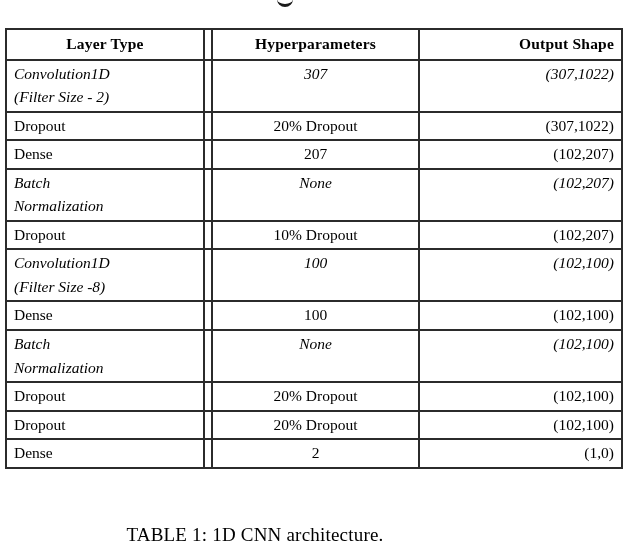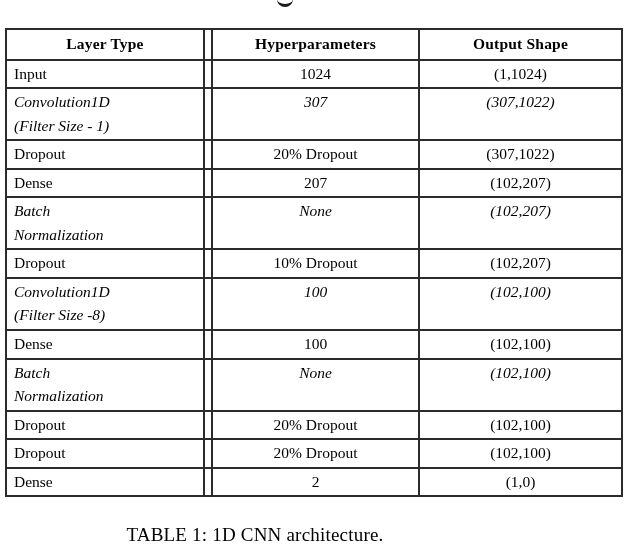--- a/index.html
+++ b/index.html
@@ -67,21 +67,21 @@
     border-left: 0;
     border-right: 2px solid #2b2b2b;
     padding: 0;
   }
   table.arch td.c2, table.arch th.c2 {
     text-align: center;
     width: 207px;
     border-right: 2px solid #2b2b2b;
   }
   table.arch td.c3, table.arch th.c3 {
-    text-align: center;
+    text-align: right;
     width: 203px;
     border-right: 2px solid #2b2b2b;
   }
 
   
   table.arch thead th {
     font-weight: bold;
     text-align: center;
     letter-spacing: 0.2px;
     padding-top: 2px;
@@ -120,32 +120,24 @@
   <table class="arch">
     <thead>
       <tr>
         <th class="c1">Layer Type</th>
         <th class="gap"></th>
         <th class="c2">Hyperparameters</th>
         <th class="c3">Output Shape</th>
       </tr>
     </thead>
     <tbody id="table-body">
-        <tr class="short">
-          <td class="c1">
-            <span class="sub-line">Input</span>
-          </td>
-          <td class="gap"></td>
-          <td class="c2">1024</td>
-          <td class="c3">(1,1024)</td>
-        </tr>
         <tr class="tall">
           <td class="c1">
             <span class="sub-line">Convolution1D</span>
-            <span class="sub-line">(Filter Size - 1)</span>
+            <span class="sub-line">(Filter Size - 2)</span>
           </td>
           <td class="gap"></td>
           <td class="c2">307</td>
           <td class="c3">(307,1022)</td>
         </tr>
         <tr class="short">
           <td class="c1">
             <span class="sub-line">Dropout</span>
           </td>
           <td class="gap"></td>

